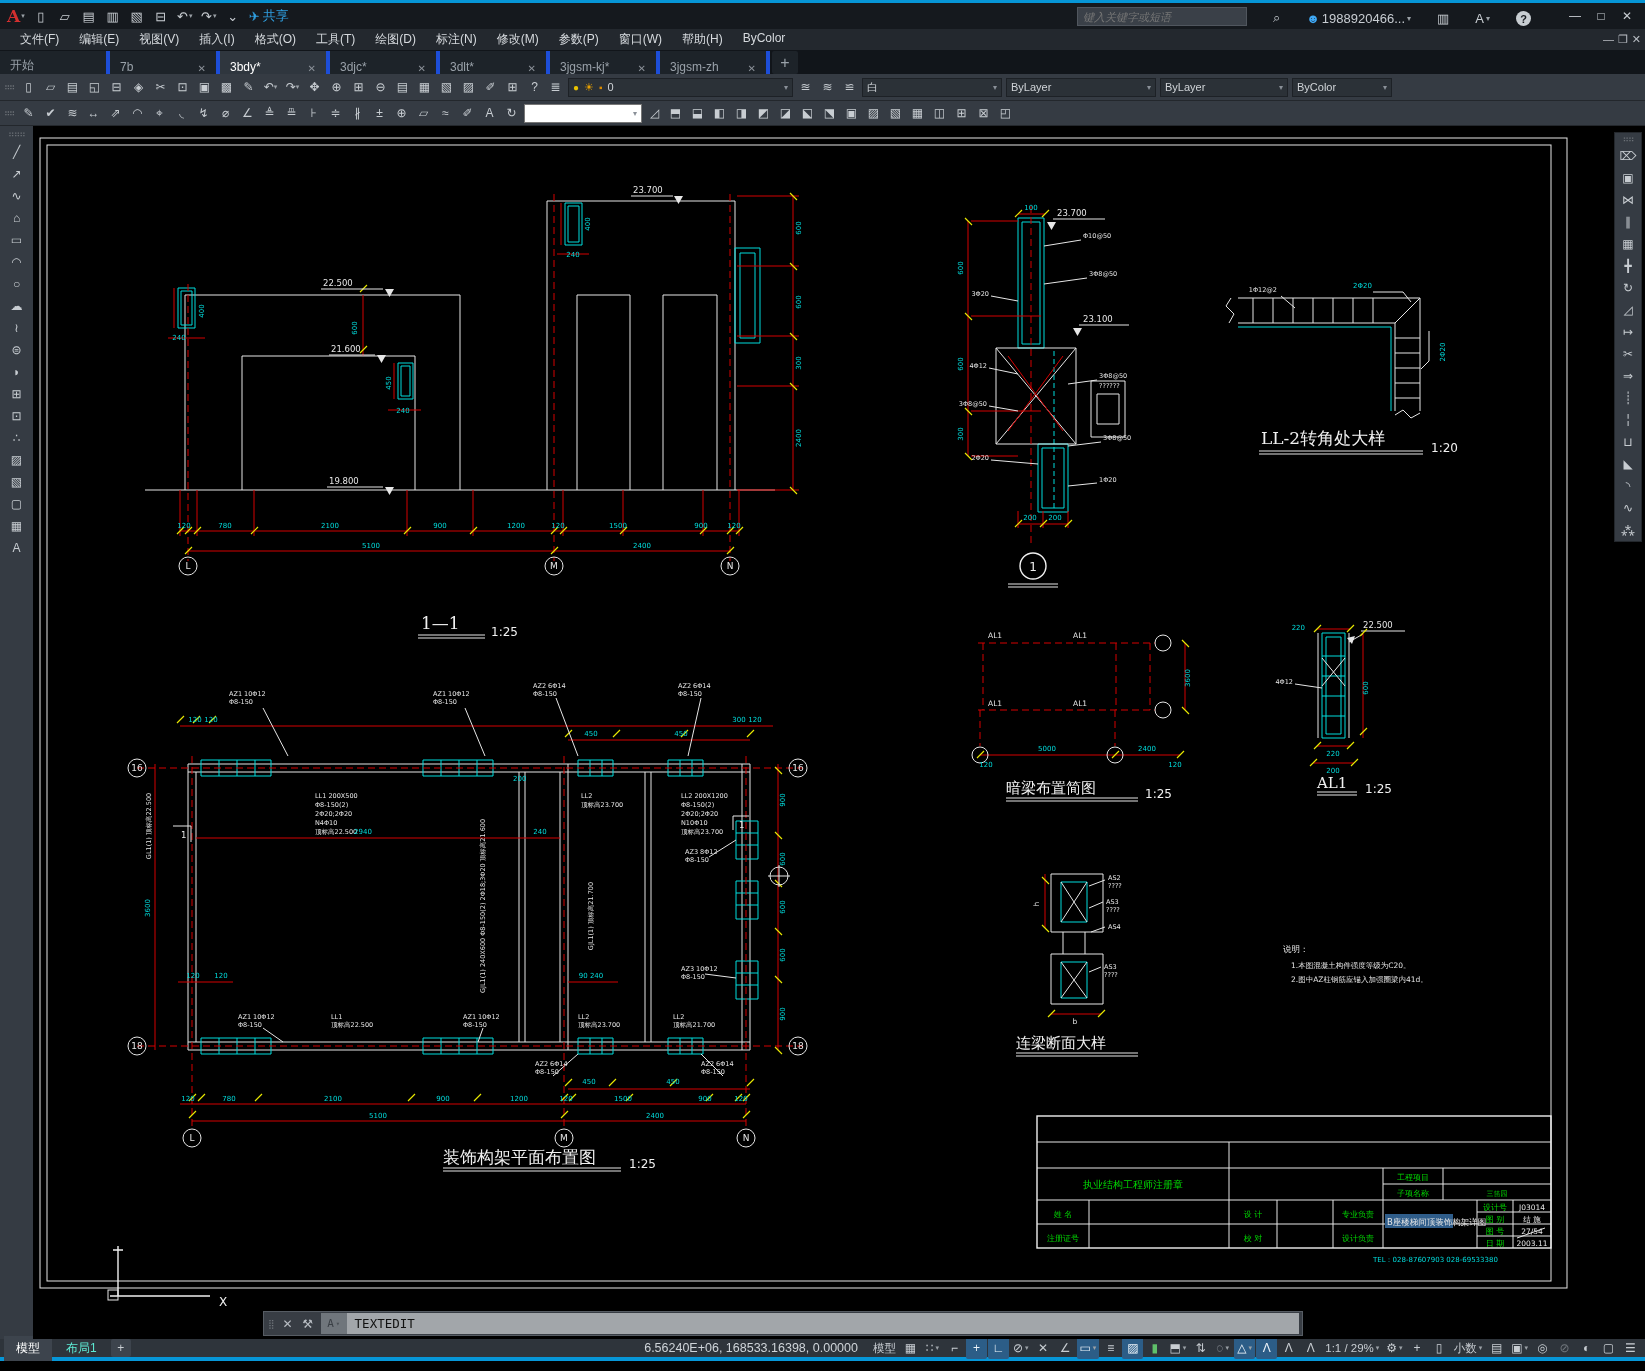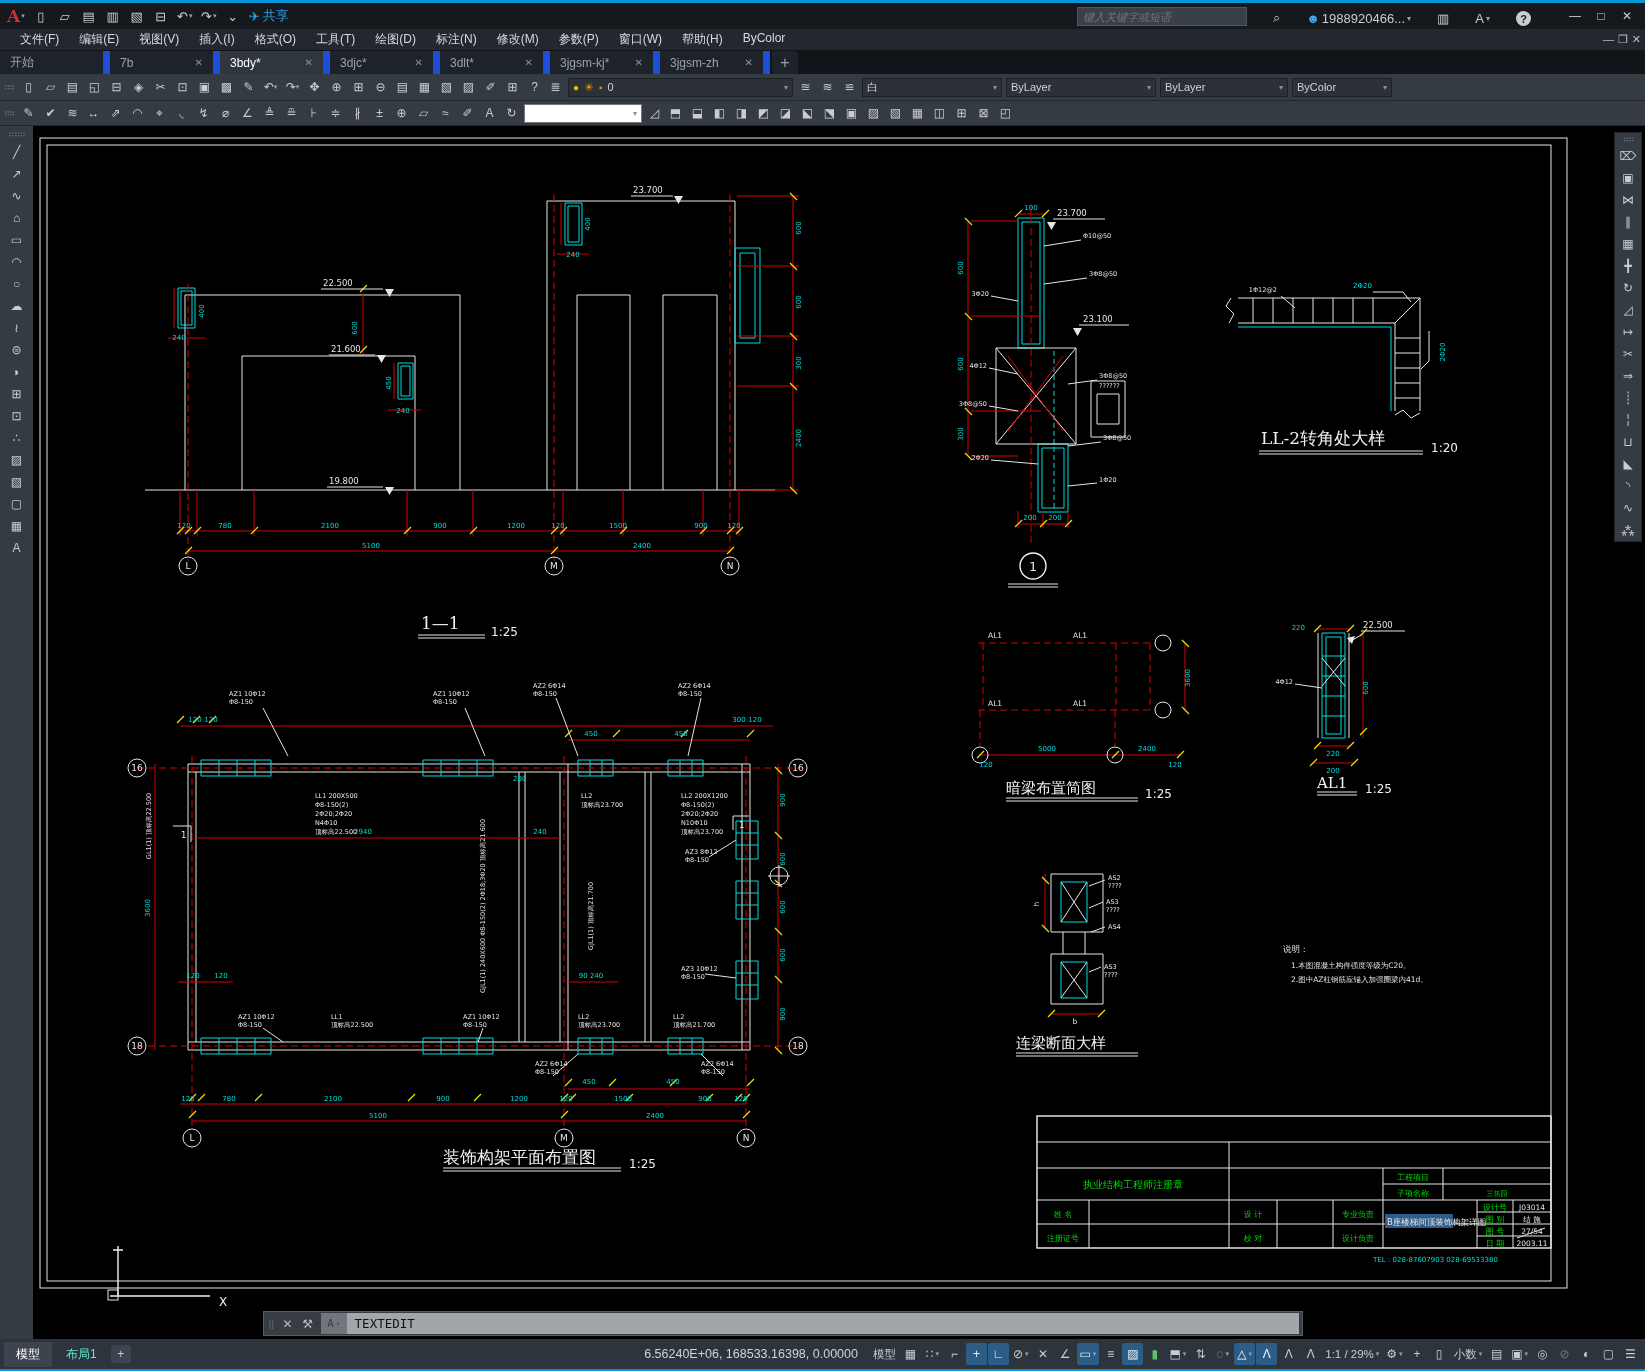--- a/index.html
+++ b/index.html
@@ -27,21 +27,21 @@
     display:flex;align-items:center;justify-content:center;font-size:11px}
   .winctl{display:flex;gap:2px;margin-left:6px}
   .winctl div{width:24px;height:20px;display:flex;align-items:center;justify-content:center;color:#c8cdd2;font-size:12px}
   
   .menubar{height:21px;background:#23282e;display:flex;align-items:center;font-size:12px;position:relative;padding-left:10px}
   .menu-item{padding:2px 10px;color:#d6dade}
   .docctl{position:absolute;right:4px;display:flex;gap:4px;color:#b9bec4;font-size:11px}
   
   .tabsbar{height:24px;background:#11151a;display:flex;align-items:flex-end}
   .tab{height:23px;min-width:110px;padding:0 10px;background:#1d2329;color:#9aa2aa;font-size:12px;
-    display:flex;align-items:center;justify-content:space-between;border-right:7px solid #1d4ed8;gap:10px}
+    display:flex;align-items:flex-end;justify-content:space-between;border-right:4px solid #1d4ed8;gap:10px}
   .tab.active{background:#2f363e;color:#fff;font-weight:normal}
   .tab .tclose{color:#8a9098;font-size:10px}
   .tab-plus{width:26px;height:23px;display:flex;align-items:center;justify-content:center;
     background:#1d2329;color:#9aa2aa;border-radius:2px;margin-left:2px}
   
   .toolbar{background:#353b43;border-bottom:1px solid #23272c;display:flex;align-items:center;padding:0 2px}
   .toolbar1{height:27px}
   .toolbar2{height:25px}
   .tgrip{color:#6b7076;font-size:9px;letter-spacing:-1px;margin:0 3px;writing-mode:vertical-rl}
   .tbtn{height:21px;min-width:21px;display:flex;align-items:center;justify-content:center;color:#c8cdd2;
@@ -67,21 +67,21 @@
   .cmdbar{position:absolute;left:230px;bottom:3px;width:1040px;height:25px;background:#383d44;
     border:1px solid #565c63;display:flex;align-items:center;z-index:6;box-shadow:0 0 6px rgba(0,0,0,.6)}
   .cmdbar .grip{color:#70767c;font-size:9px;margin:0 4px;letter-spacing:-1px}
   .cmdbar .cbtn{color:#b9bec4;width:20px;text-align:center;font-size:12px}
   .cmd-input{flex:1;height:21px;background:#a2a6aa;margin:0 3px;display:flex;align-items:center;color:#111;
     font-family:"DejaVu Sans Mono",monospace;font-size:12.5px}
   .cmd-chip{width:26px;height:21px;background:#70767c;color:#3a3f45;display:flex;align-items:center;
     justify-content:center;font-size:11px;margin-right:8px}
   .cmd-chip .cr{font-size:7px;margin-left:2px;color:#4a4f55}
   
-  .statusbar{height:30px;background:#2e343b;display:flex;align-items:center;font-size:12px;padding:0 4px;gap:2px}
+  .statusbar{height:18px;background:#2e343b;display:flex;align-items:center;font-size:12px;padding:0 4px;gap:2px}
   .lay-tab{padding:4px 12px;color:#5eead4}
   .lay-tab.active{background:#3d444d;color:#fff}
   .lay-plus{width:20px;height:18px;background:#3d444d;border-radius:2px;display:flex;align-items:center;justify-content:center;color:#c8cdd2}
   .coords{margin-left:auto;color:#cfd4d9;font-size:12.5px;padding:0 10px}
   .sb-icons{display:flex;align-items:center;gap:1px}
   .sbtn{height:22px;min-width:21px;padding:0 3px;display:flex;align-items:center;justify-content:center;
     gap:2px;color:#c8cdd2;font-size:12px;border-radius:2px}
   .sbtn .lb{font-size:11.5px}
   .sbtn .cr{font-size:7px;color:#9aa0a6}
   .sbtn.on{background:#2c5d87;color:#eaf2f8}

